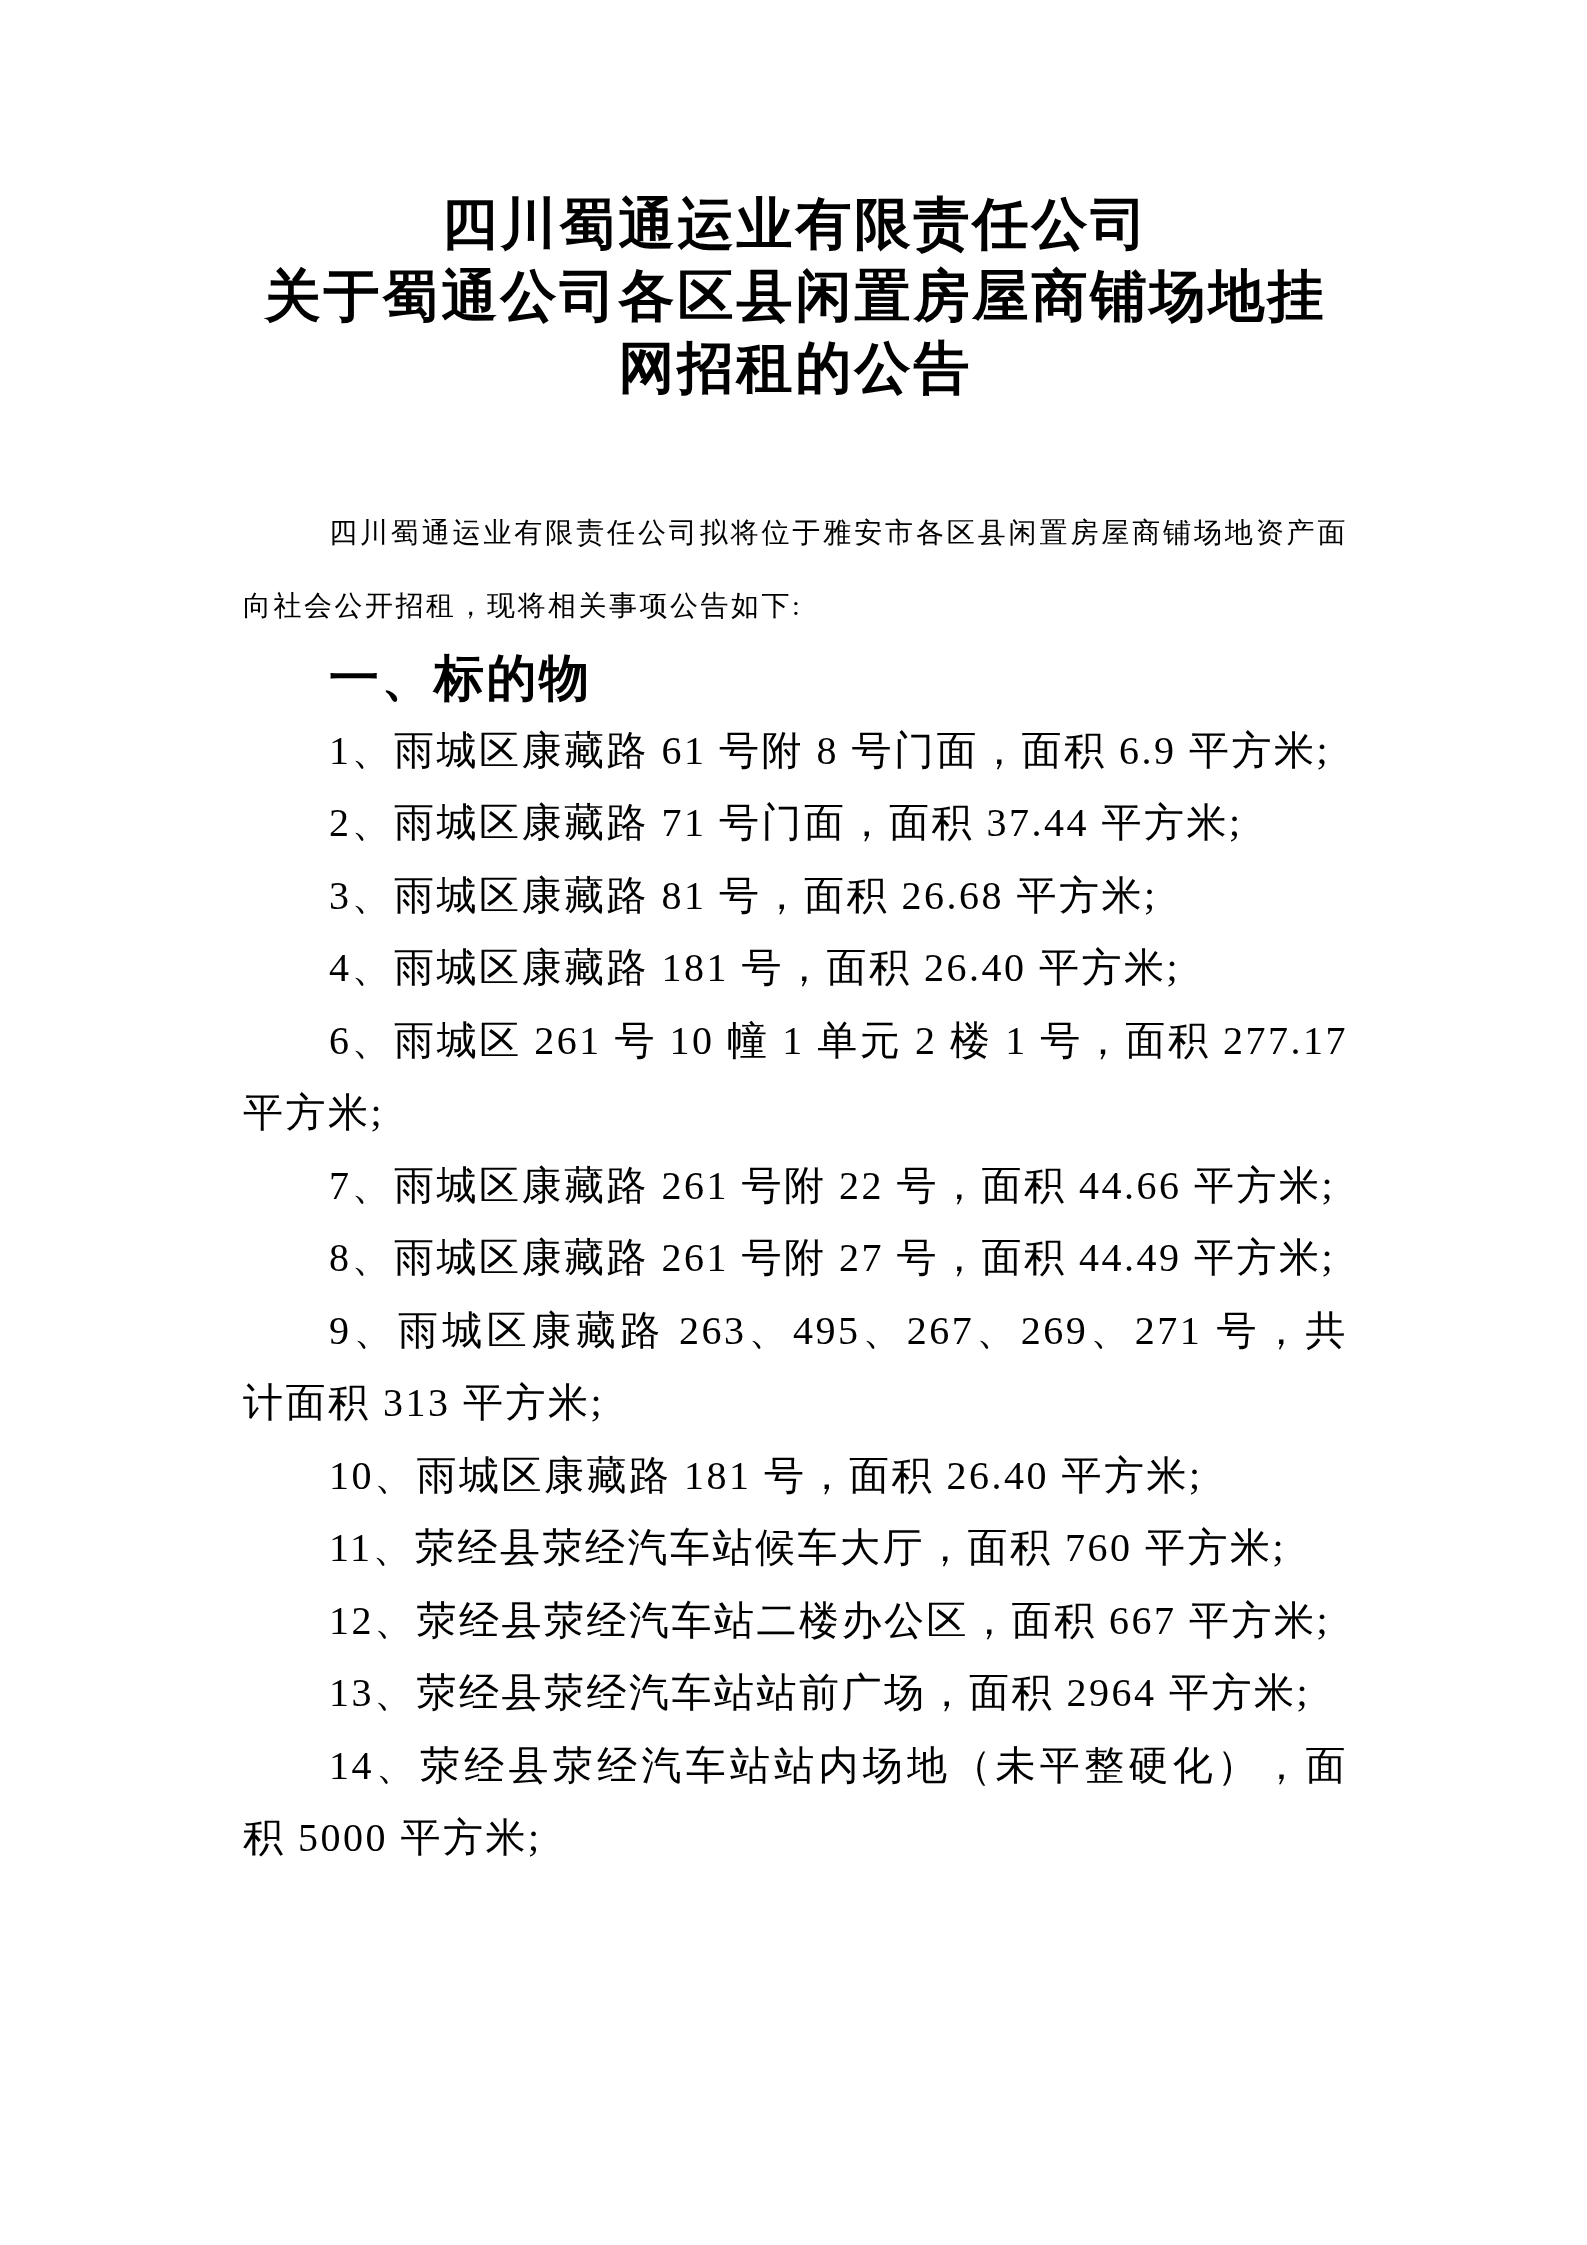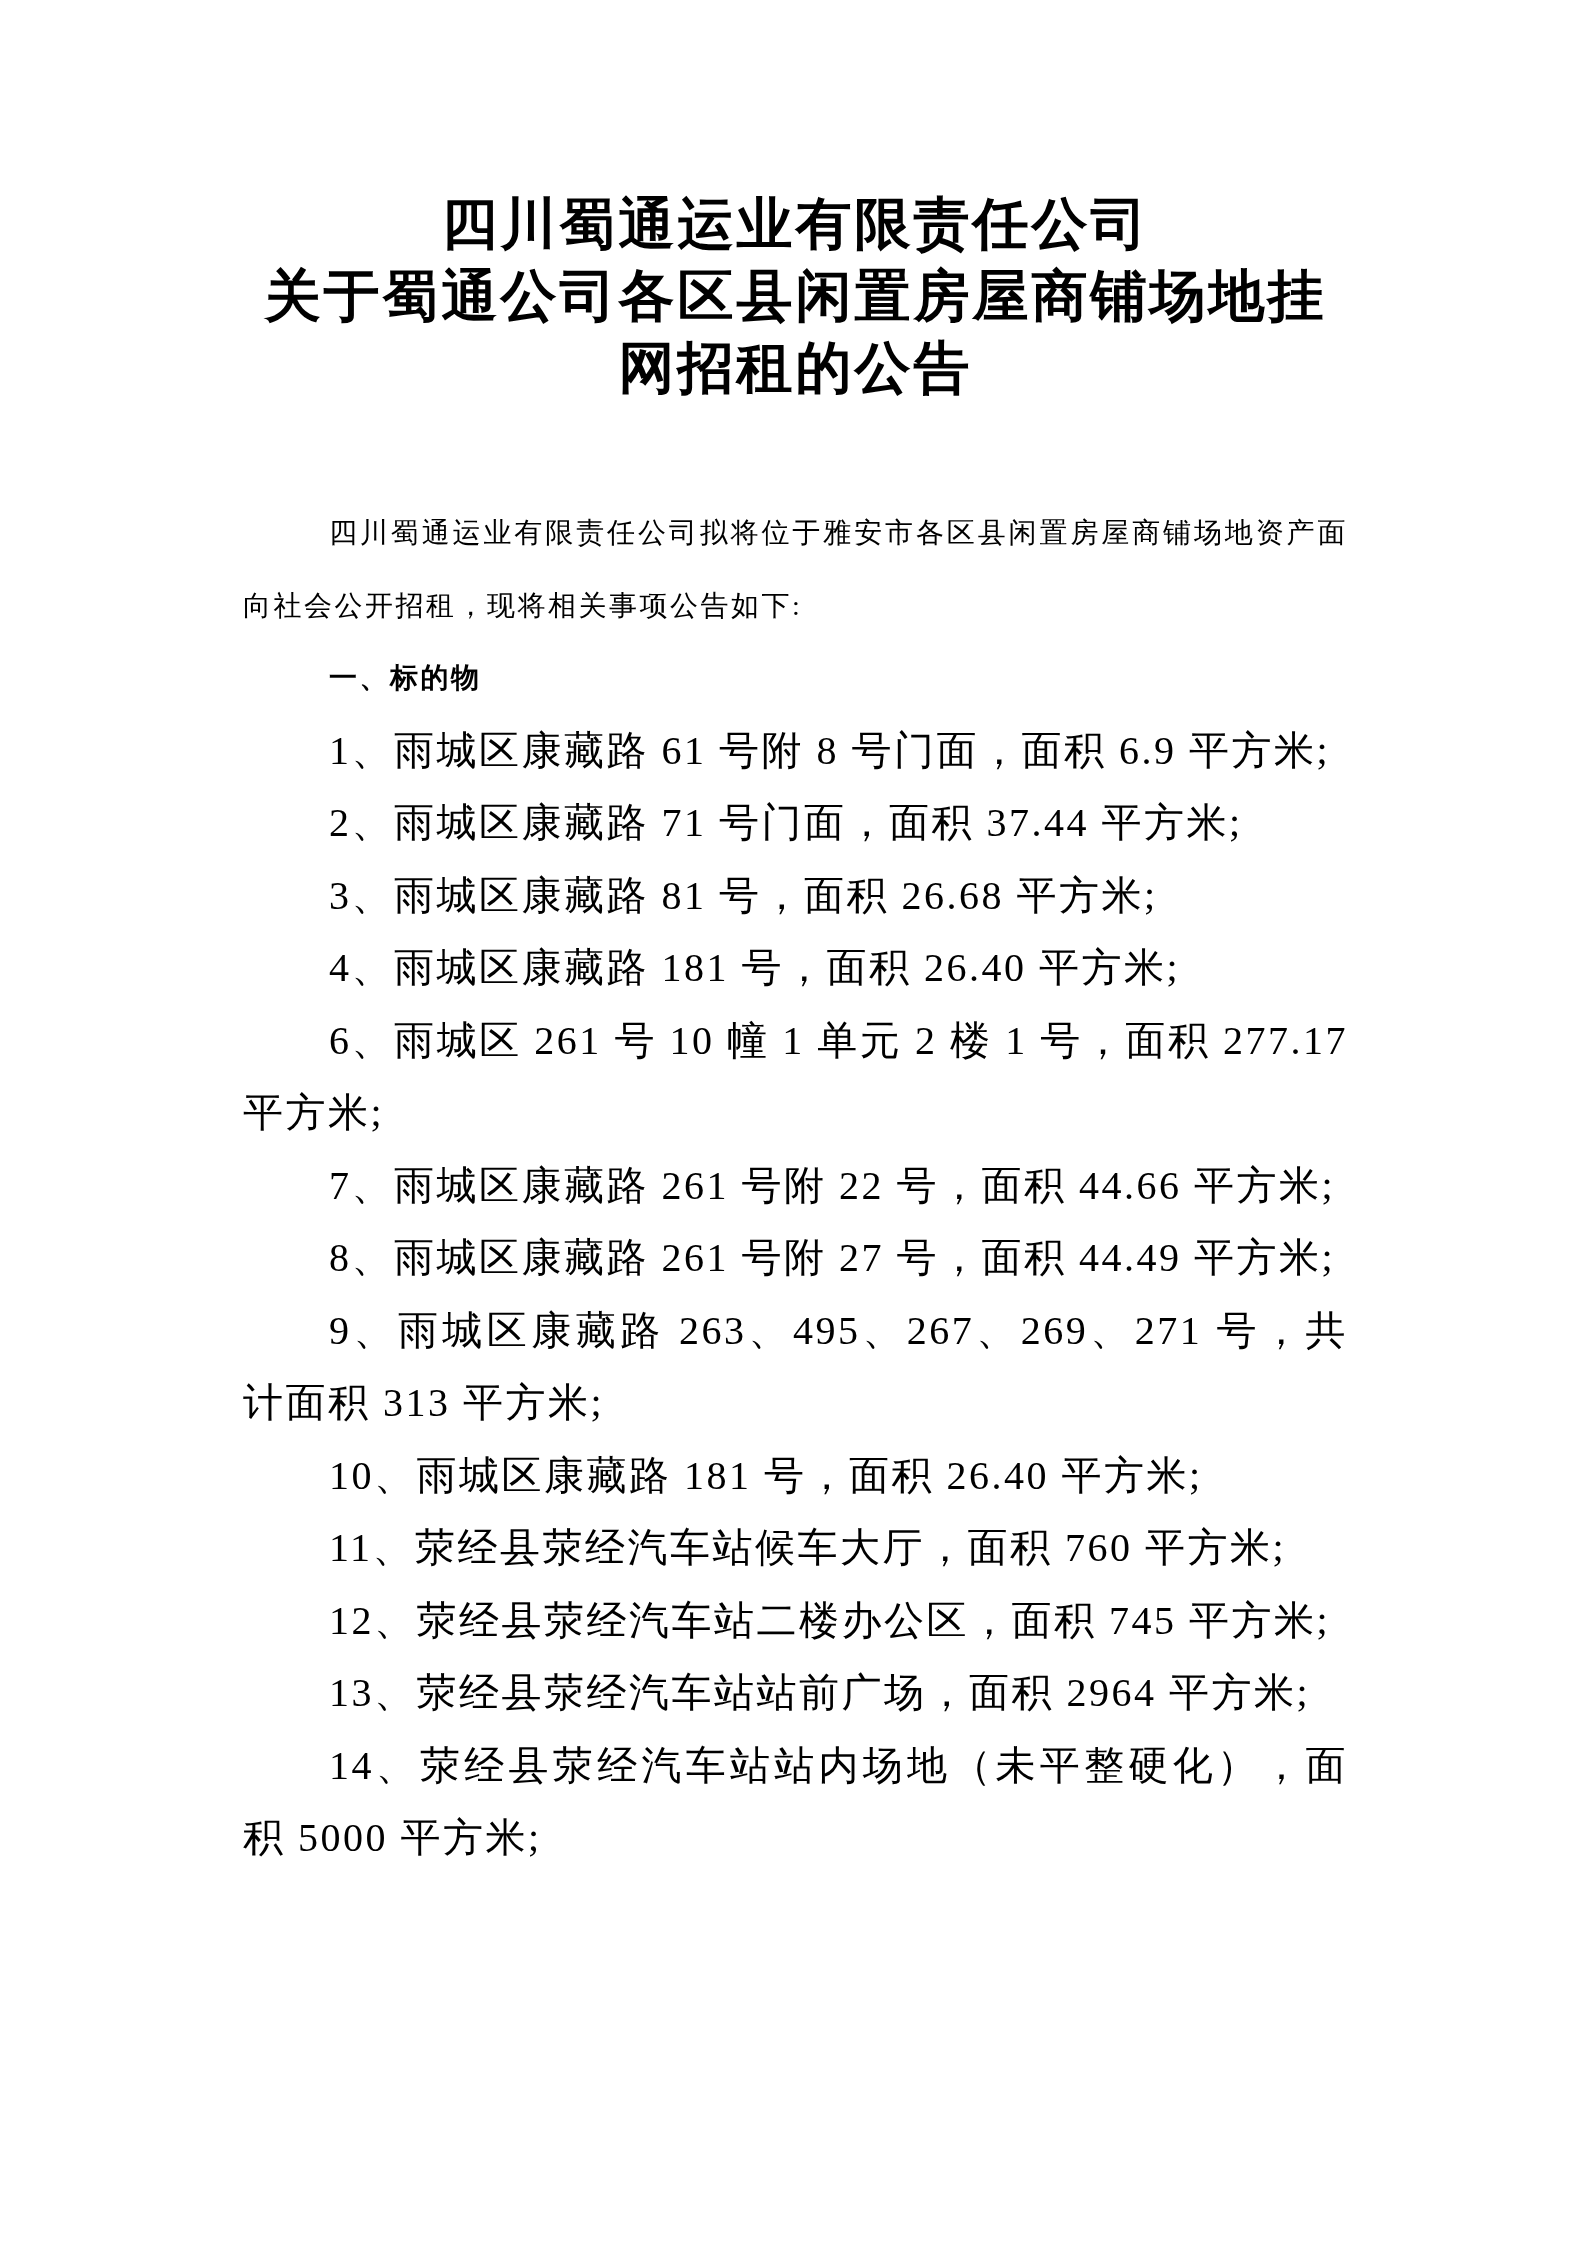--- a/index.html
+++ b/index.html
@@ -39,21 +39,21 @@
     font-size: 28px;
     line-height: 72.5px;
     letter-spacing: 2.5px;
     text-align: justify;
     text-indent: 86px;
   }
   .section-heading {
     margin: 0;
     font-family: "Liberation Sans", "DejaVu Sans", sans-serif;
     font-weight: bold;
-    font-size: 28px;
+    font-size: 50px;
     line-height: 72.5px;
     letter-spacing: 2.5px;
     text-indent: 86px;
   }
   .item {
     margin: 0;
     font-family: "Liberation Serif", "DejaVu Serif", serif;
     font-size: 40px;
     line-height: 72.5px;
     letter-spacing: 2.5px;
@@ -80,19 +80,19 @@
       <p class="item">1、雨城区康藏路 61 号附 8 号门面，面积 6.9 平方米;</p>
       <p class="item">2、雨城区康藏路 71 号门面，面积 37.44 平方米;</p>
       <p class="item">3、雨城区康藏路 81 号，面积 26.68 平方米;</p>
       <p class="item">4、雨城区康藏路 181 号，面积 26.40 平方米;</p>
       <p class="item">6、雨城区 261 号 10 幢 1 单元 2 楼 1 号，面积 277.17 平方米;</p>
       <p class="item">7、雨城区康藏路 261 号附 22 号，面积 44.66 平方米;</p>
       <p class="item">8、雨城区康藏路 261 号附 27 号，面积 44.49 平方米;</p>
       <p class="item">9、雨城区康藏路 263、495、267、269、271 号，共计面积 313 平方米;</p>
       <p class="item">10、雨城区康藏路 181 号，面积 26.40 平方米;</p>
       <p class="item">11、荥经县荥经汽车站候车大厅，面积 760 平方米;</p>
-      <p class="item">12、荥经县荥经汽车站二楼办公区，面积 745 平方米;</p>
+      <p class="item">12、荥经县荥经汽车站二楼办公区，面积 667 平方米;</p>
       <p class="item">13、荥经县荥经汽车站站前广场，面积 2964 平方米;</p>
       <p class="item">14、荥经县荥经汽车站站内场地（未平整硬化），面积 5000 平方米;</p>
     </div>
 
   </div>
 </div>
 
 </body></html>

